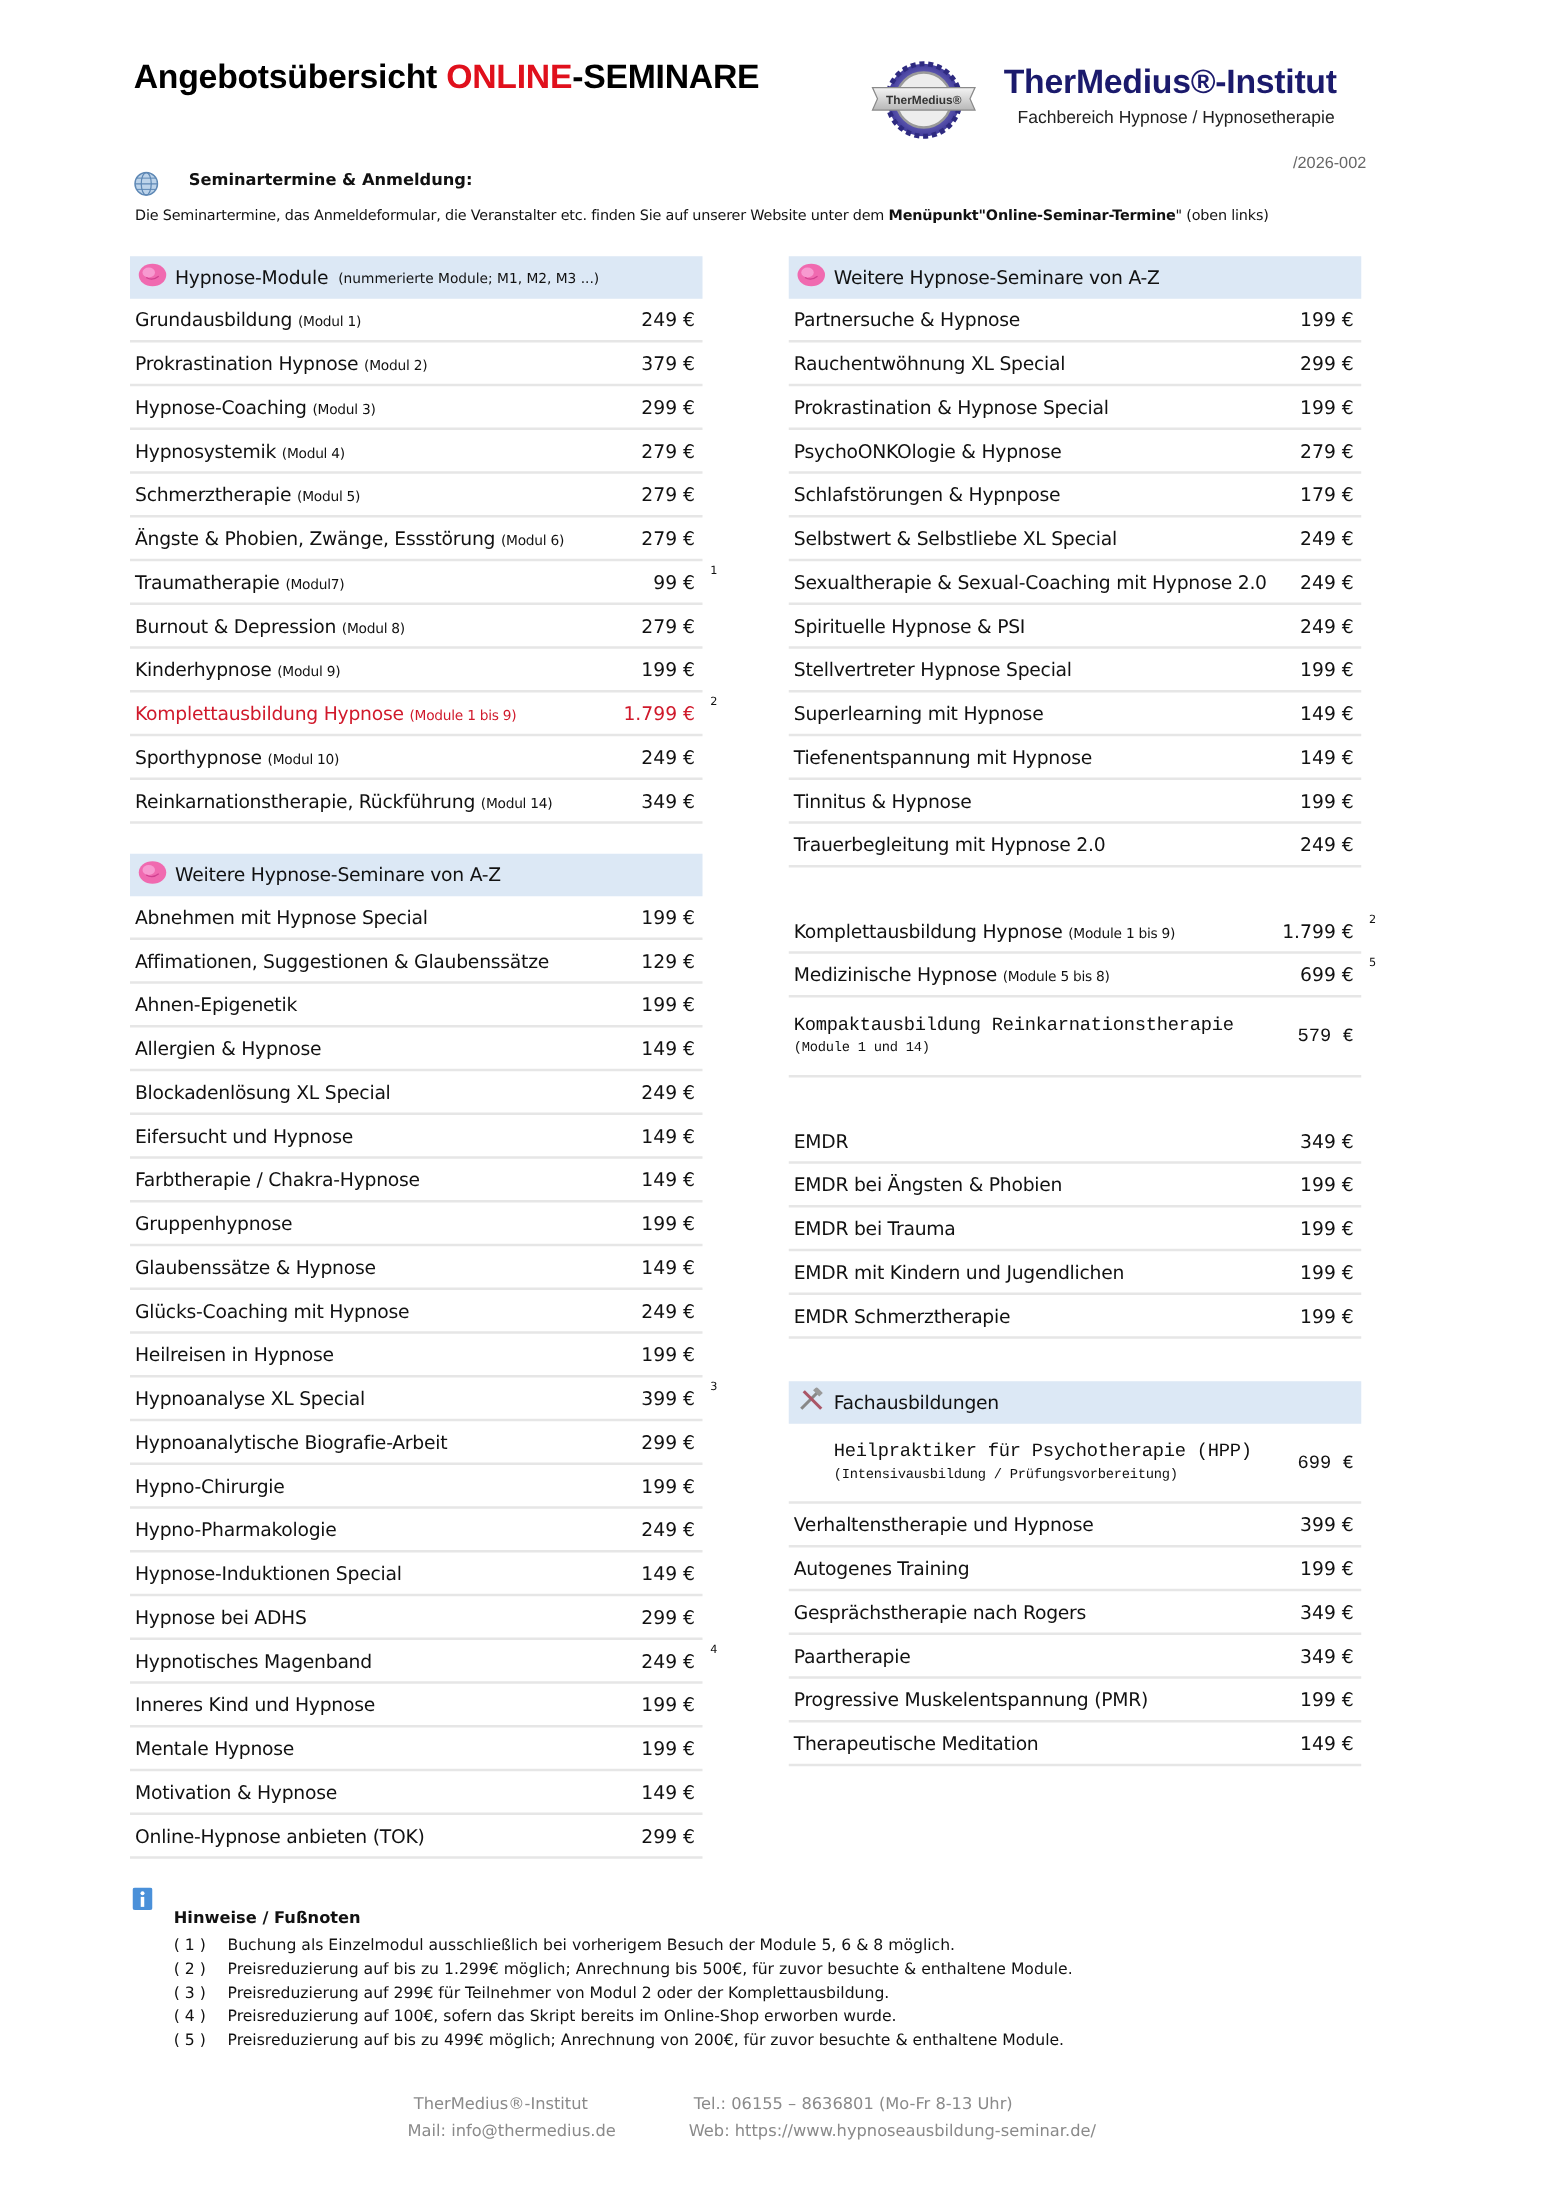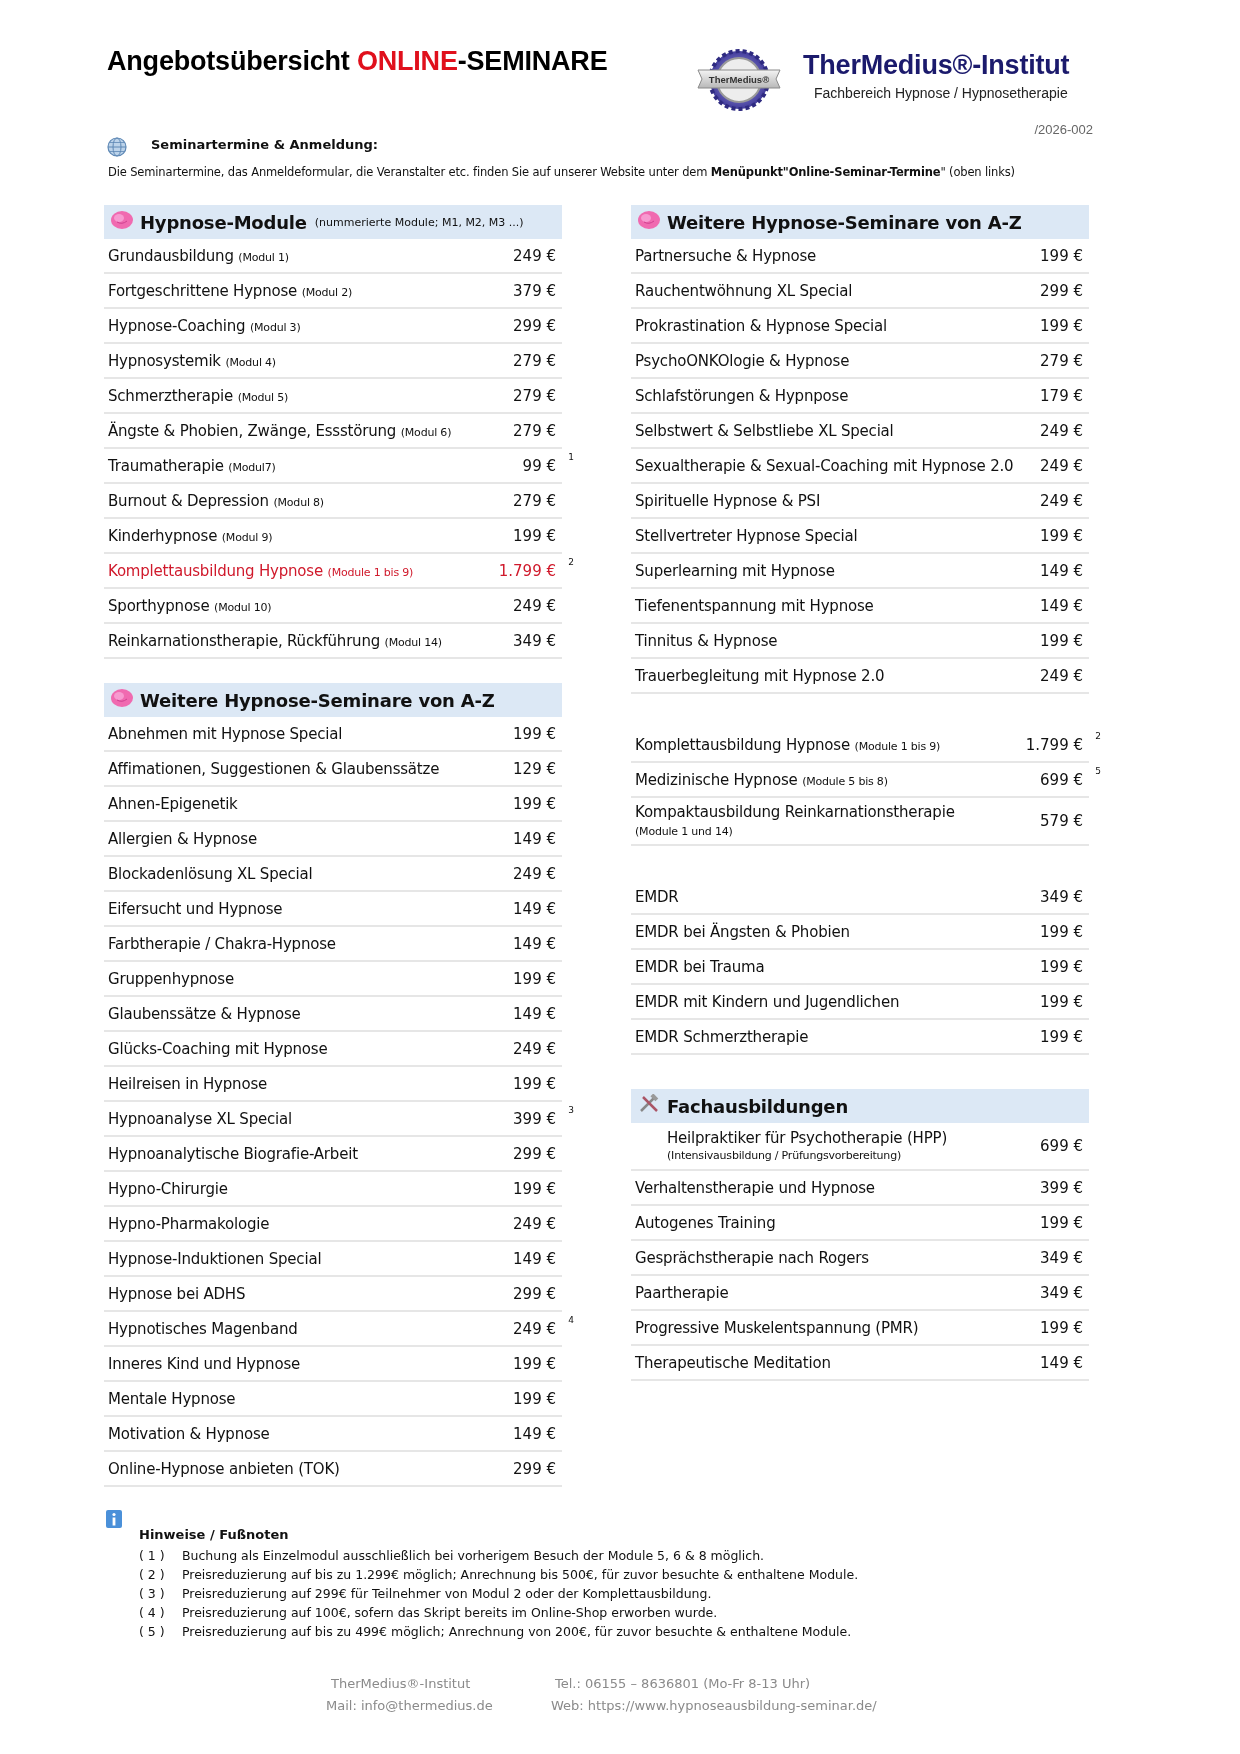--- a/index.html
+++ b/index.html
@@ -18,24 +18,24 @@
   .info-head .label { font-size: 13px; font-weight: bold; color: #111; }
   .info-text { position: absolute; left: 108px; top: 165px; font-size: 11.5px; color: #111; white-space: nowrap; letter-spacing: -0.15px; }
   .info-text b { font-weight: bold; }
 
   .col { position: absolute; }
   .col-left { left: 104px; width: 458px; }
   .col-right { left: 631px; width: 458px; }
 
   .section { margin-bottom: 0; }
   .sec-head { height: 34px; background: #dce8f5; display: flex; align-items: center; padding-left: 6px; gap: 6px; }
-  .sec-head .sec-title { font-weight: bold; font-size: 18px; color: #111; letter-spacing: -0.2px; }
+  .sec-head .sec-title { font-weight: normal; font-size: 15px; color: #111; letter-spacing: -0.2px; }
   .sec-head .sec-sub { font-size: 11px; color: #111; margin-left: 2px; font-weight: normal; }
   .row { position: relative; height: 35px; display: flex; align-items: center; justify-content: space-between; padding: 0 6px 0 4px; border-bottom: 2.5px solid #e6e6e6; }
-  .row.tall { height: 48px; align-items: center; }
+  .row.tall { height: 64px; align-items: center; font-family: Liberation Mono, monospace; }
   .row .name { font-size: 15px; color: #111; letter-spacing: -0.2px; }
   .row .name .small { font-size: 11px; }
   .row .price { font-size: 15px; color: #111; white-space: nowrap; }
   .row.highlight .name, .row.highlight .price { color: #d0192b; }
   .row .fn { position: absolute; right: -12px; top: 3px; font-size: 9px; color: #111; }
   .row .name-wrap { display: flex; flex-direction: column; line-height: 1.35; margin-left: 32px; }
   .row .name-wrap .small2 { font-size: 11px; }
 
   .notes { position: absolute; left: 106px; top: 1510px; }
   .notes-icon { position: absolute; left: 0; top: 0; }
@@ -102,21 +102,21 @@
             <path d="M7 12 Q12 15 17 11" stroke="#d04090" stroke-width="1" fill="none"></path>
           </svg></span>
         <span class="sec-title">Hypnose-Module</span>
         <span class="sec-sub">(nummerierte Module; M1, M2, M3 ...)</span>
       </div>
       <div class="row">
         <span class="name"><span>Grundausbildung</span> <span class="small">(Modul 1)</span></span>
         <span class="price">249 €</span>
       </div>
       <div class="row">
-        <span class="name"><span>Fortgeschrittene Hypnose</span> <span class="small">(Modul 2)</span></span>
+        <span class="name"><span>Prokrastination Hypnose</span> <span class="small">(Modul 2)</span></span>
         <span class="price">379 €</span>
       </div>
       <div class="row">
         <span class="name"><span>Hypnose-Coaching </span> <span class="small"> (Modul 3)</span></span>
         <span class="price">299 €</span>
       </div>
       <div class="row">
         <span class="name"><span>Hypnosystemik </span> <span class="small"> (Modul 4)</span></span>
         <span class="price">279 €</span>
       </div>

